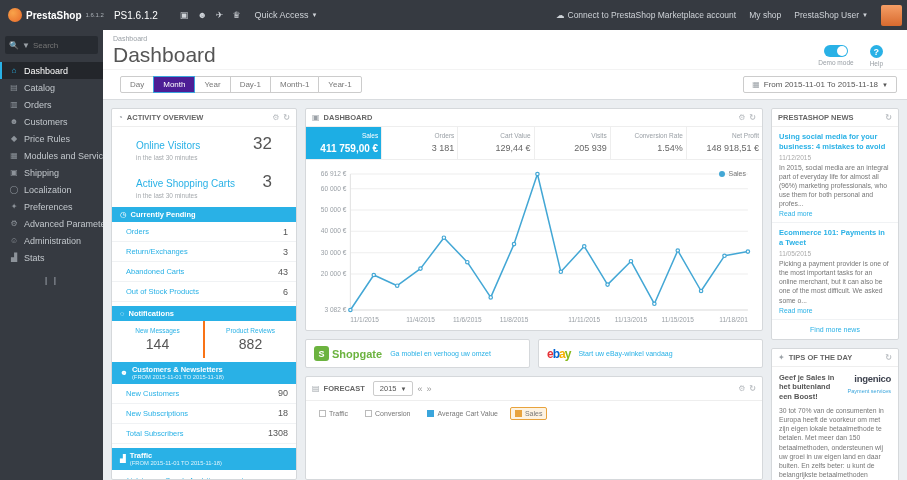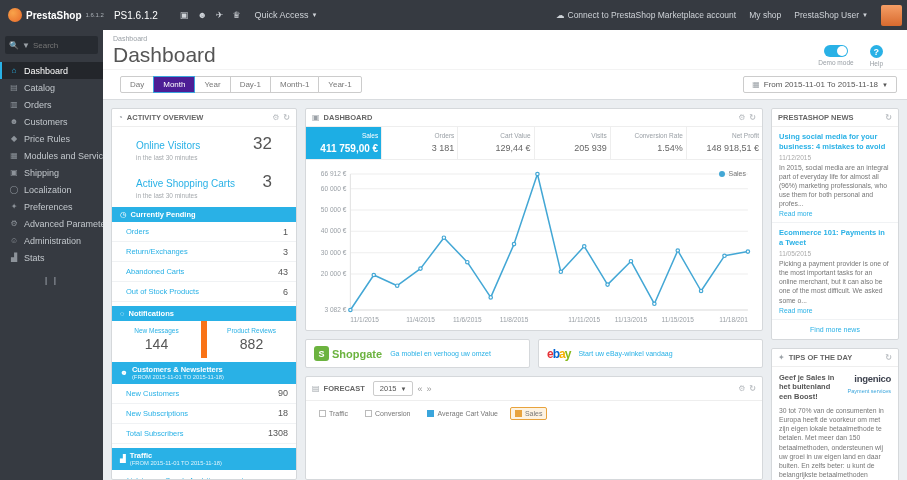--- a/index.html
+++ b/index.html
@@ -67,21 +67,21 @@
   .metric-label{color:#29b1e6;font-size:10px;flex:1;cursor:pointer}
   .metric-value{font-size:17px;color:#555}
   .metric-sub{width:100%;font-size:6.5px;color:#a5a9ad}
   .sec-bar{background:#29b1e6;color:#fff;padding:3px 8px;font-size:7.5px;display:flex;align-items:center;gap:4px;margin-top:4px;font-weight:bold}
   .sec-bar .two{line-height:1.2}
   .sec-bar .sub{display:block;font-size:5.8px;opacity:.85;font-weight:normal}
   .arow{display:flex;align-items:center;padding:4.5px 8px 4.5px 14px;border-bottom:1px solid #f0f2f4;font-size:7.5px;cursor:pointer}
   .arow .al{color:#29b1e6;flex:1}
   .arow .av{color:#555;font-size:9px}
   .notif-grid{display:flex;text-align:center}
-  .notif-cell{flex:1;padding:6px 2px;border-right:6px solid #f97316;cursor:pointer}
+  .notif-cell{flex:1;padding:6px 2px;border-right:2px solid #f97316;cursor:pointer}
   .notif-cell:last-child{border-right:none}
   .notif-label{color:#29b1e6;font-size:6.5px}
   .notif-value{font-size:14px;color:#555;margin-top:2px}
   .link-row{padding:7px 8px;font-size:7px;color:#29b1e6;cursor:pointer}
 
   
   .kpi-row{display:flex;border-bottom:1px solid #eee}
   .kpi{flex:1;padding:5px 3px;border-right:1px solid #eee;text-align:right;cursor:pointer;min-width:0}
   .kpi:last-child{border-right:none}
   .kpi .kl{font-size:6.5px;color:#9aa0a6;white-space:nowrap}

